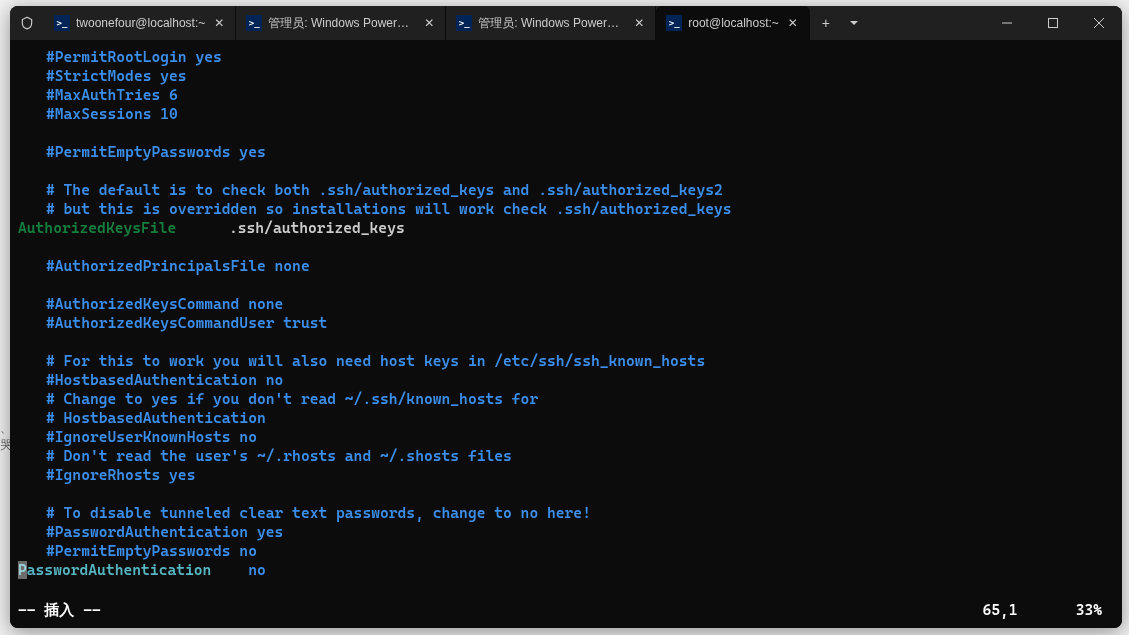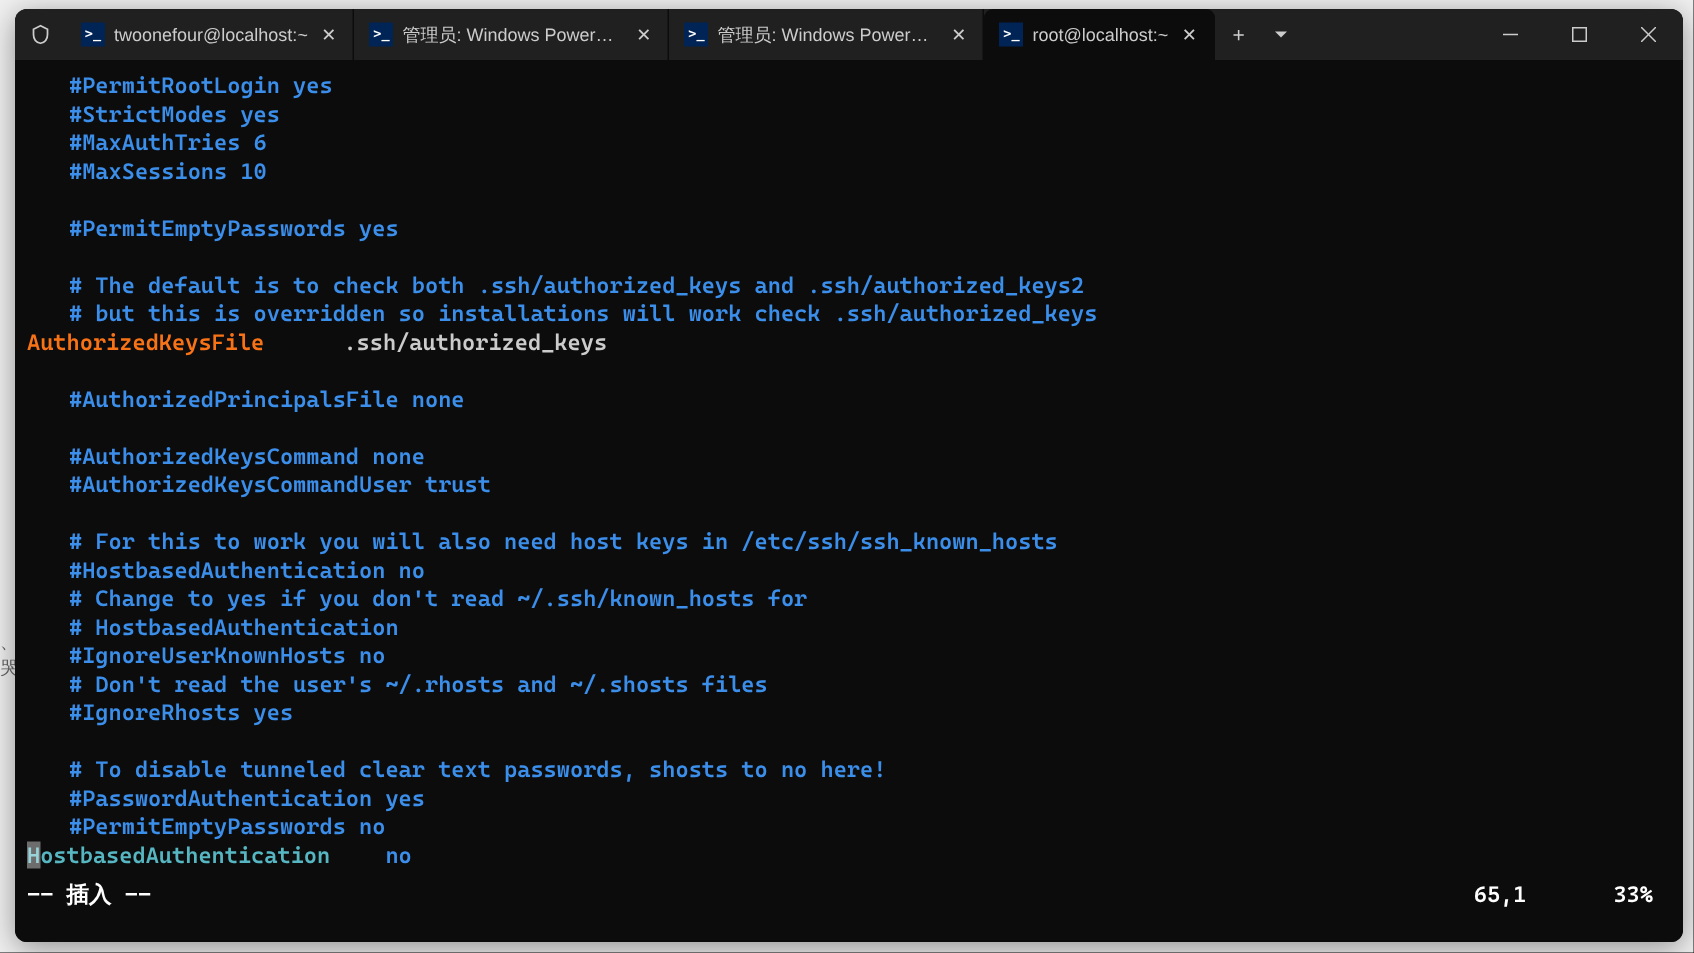--- a/index.html
+++ b/index.html
@@ -125,31 +125,31 @@
       font-family: "Cascadia Mono", "Consolas", "Courier New", monospace;
       font-size: 15px;
       font-weight: 600;
       line-height: 19px;
       color: #cccccc;
       white-space: pre;
       overflow: hidden;
       position: relative;
     }
     .c-blue { color: #3b8eea; margin-left: 28px; }
-    .c-orange { color: #f97316; }
+    .c-orange { color: #15803d; }
     .c-ident { color: #56b6c2; }
     .cursor-block {
       position: absolute;
       background: rgba(255,255,255,0.4);
       width: 9px;
       height: 18px;
     }
     .statusline {
       position: absolute;
-      bottom: 22px;
+      bottom: 8px;
       left: 8px;
       right: 8px;
       display: flex;
       font-family: inherit;
       font-size: 15px;
       font-weight: 600;
       color: #ffffff;
     }
     .status-left { flex: 1; }
     .status-pos { margin-right: 58px; }
@@ -248,24 +248,24 @@
 <span class="c-blue">#AuthorizedKeysCommandUser trust</span>
 <span></span>
 <span class="c-blue"># For this to work you will also need host keys in /etc/ssh/ssh_known_hosts</span>
 <span class="c-blue">#HostbasedAuthentication no</span>
 <span class="c-blue"># Change to yes if you don't read ~/.ssh/known_hosts for</span>
 <span class="c-blue"># HostbasedAuthentication</span>
 <span class="c-blue">#IgnoreUserKnownHosts no</span>
 <span class="c-blue"># Don't read the user's ~/.rhosts and ~/.shosts files</span>
 <span class="c-blue">#IgnoreRhosts yes</span>
 <span></span>
-<span class="c-blue"># To disable tunneled clear text passwords, shosts to no here!</span>
+<span class="c-blue"># To disable tunneled clear text passwords, change to no here!</span>
 <span class="c-blue">#PasswordAuthentication yes</span>
 <span class="c-blue">#PermitEmptyPasswords no</span>
-<span class="cursor-block" style="top:521px; left:8px;"></span><span class="c-ident">HostbasedAuthentication</span><span class="c-blue"> no</span>
+<span class="cursor-block" style="top:521px; left:8px;"></span><span class="c-ident">PasswordAuthentication</span><span class="c-blue"> no</span>
 
     <div class="statusline">
       <span class="status-left">-- 插入 --</span>
       <span class="status-pos">65,1</span>
       <span class="status-pct">33%</span>
     </div>
   </div>
 </div>
 
 </body></html>

